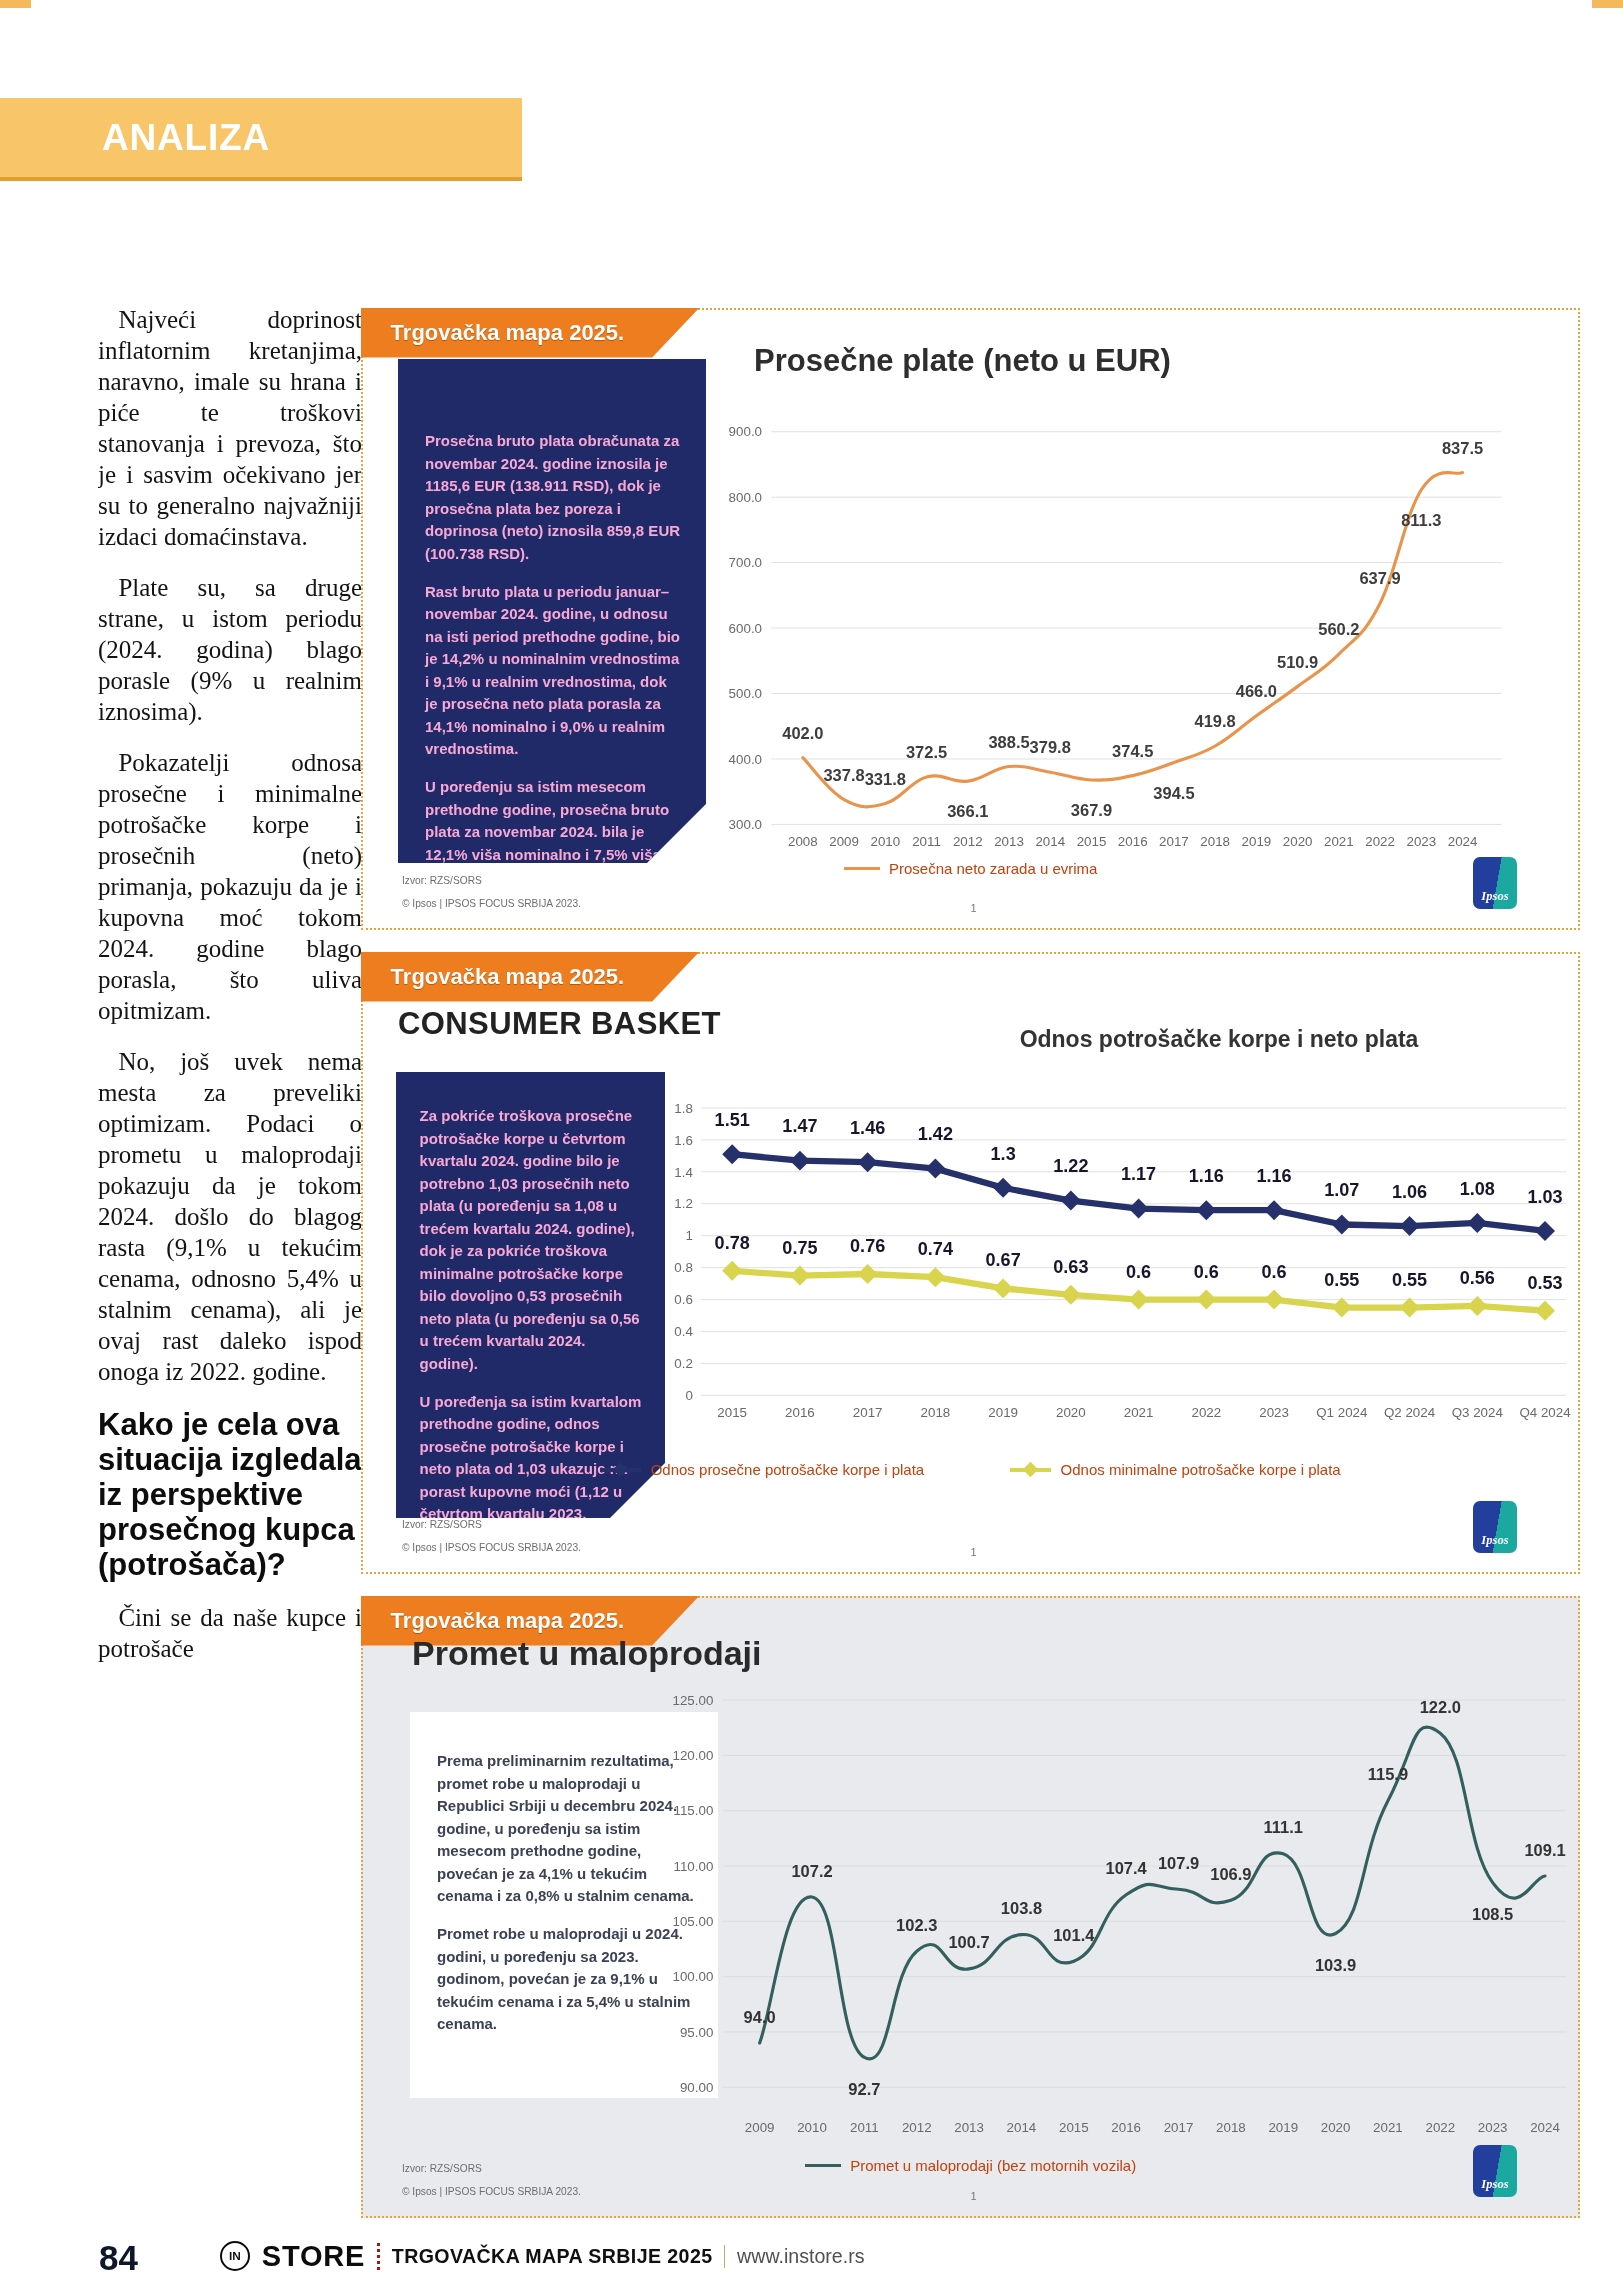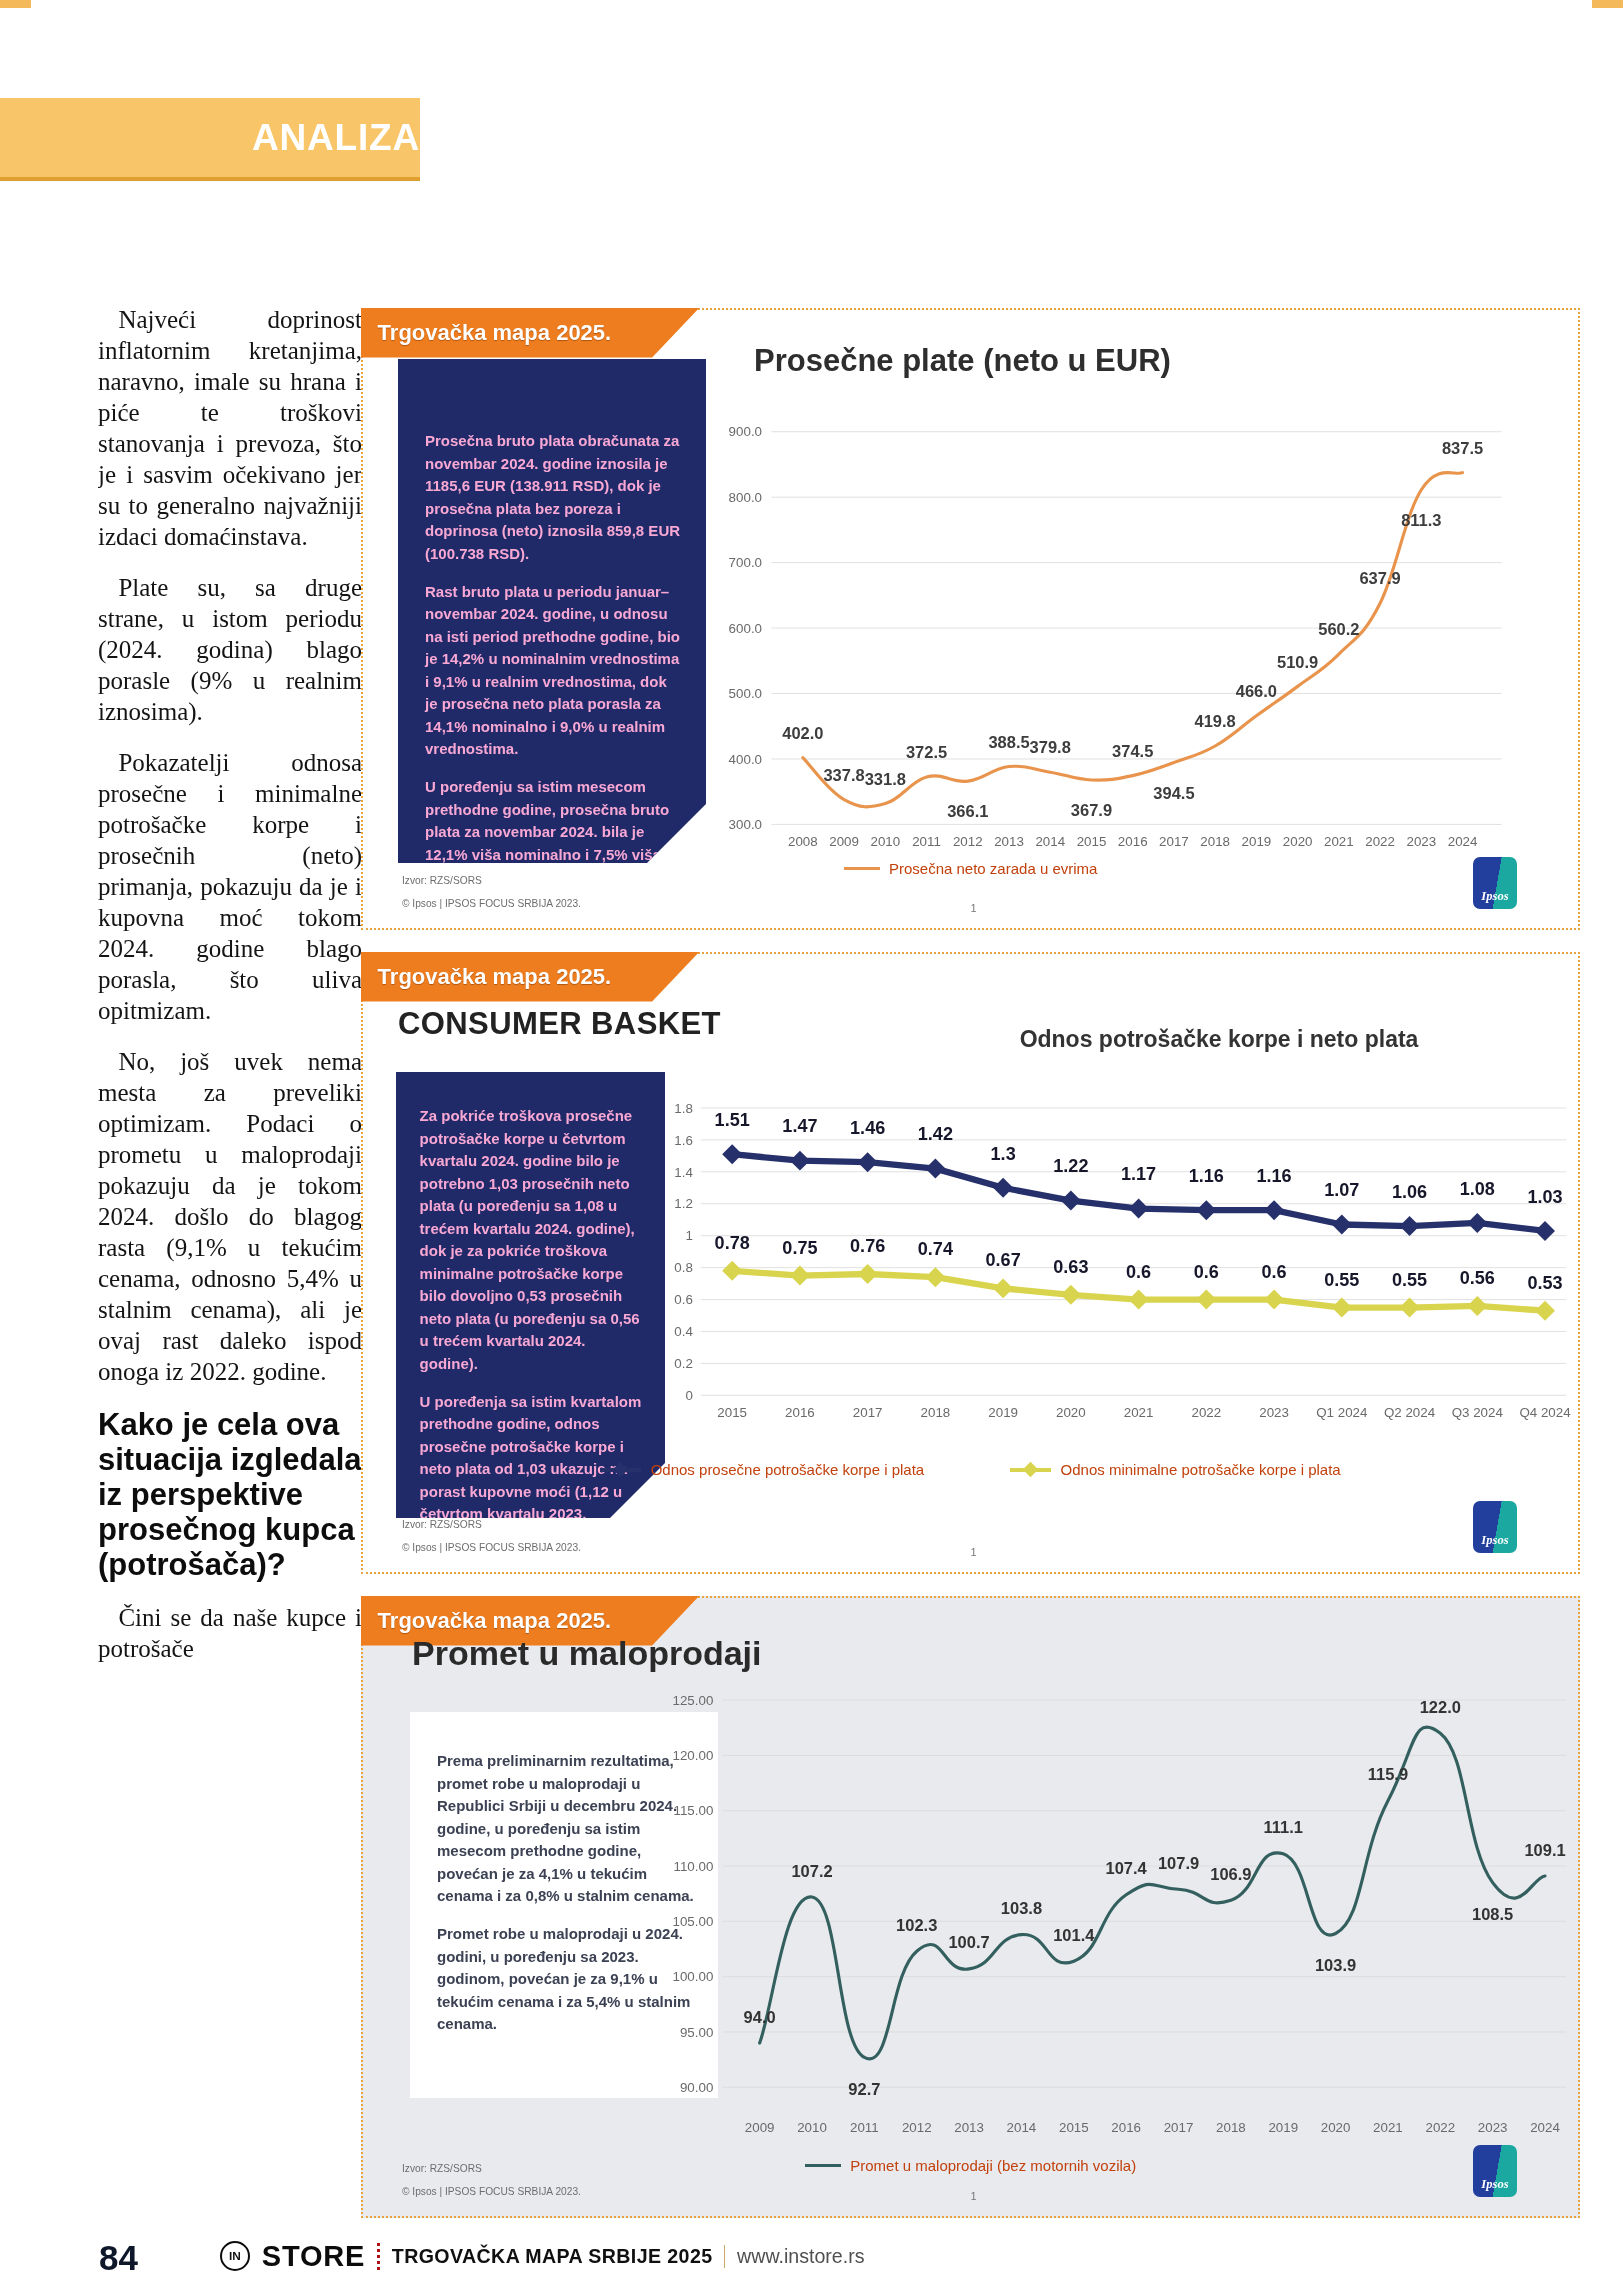--- a/index.html
+++ b/index.html
@@ -2,41 +2,41 @@
 <html lang="sr" style="font-size:12.6px"><head>
 <meta charset="utf-8">
 <style>
   html,body{margin:0;padding:0;background:#ffffff;}
   .page{position:relative;width:1623px;height:2295px;background:#fff;overflow:hidden;
         font-family:"Liberation Sans",sans-serif;color:#111;}
   .crop-mark{position:absolute;top:0;width:31px;height:7.9px;background:#f3b95b;}
   .crop-left{left:0;} .crop-right{right:0;}
 
   
-  .section-bar{position:absolute;left:0;top:98px;width:420px;height:83px;background:#f8c568;
+  .section-bar{position:absolute;left:0;top:98px;width:522px;height:83px;background:#f8c568;
                border-bottom:4.7px solid #dfa02f;display:flex;align-items:center;
-               padding-left:58px;box-sizing:border-box;justify-content:flex-end;}
+               padding-left:102px;box-sizing:border-box;}
   .section-bar .sec-label{font-size:37px;font-weight:bold;color:#fff;letter-spacing:0.8px;}
 
   
   .article{position:absolute;left:98px;top:284px;width:264px;height:1940px;overflow:hidden;
            font-family:"Liberation Serif",serif;font-size:25px;line-height:31px;color:#141414;
            text-align:justify;}
   .article p{margin:0 0 14px 0;}
   .article p.indent{text-indent:20.4px;margin-top:20px;}
   .article h3{font-family:"Liberation Sans",sans-serif;font-weight:800;font-size:31px;
               line-height:35px;margin:20.4px 0 17.3px 0;text-align:left;color:#0d0d0d;}
 
   
   .panel{position:absolute;left:361px;width:1219px;height:622px;border:2.4px dotted #e6a33e;
          background:#fff;box-sizing:border-box;}
   #panel1{top:308px;} #panel2{top:952px;} #panel3{top:1596px;background:#e9eaee;}
   .tab{position:absolute;left:-2.4px;top:-2.4px;width:339px;height:50px;background:#ee7d1f;
        clip-path:polygon(0 0,100% 0,86% 100%,0 100%);display:flex;align-items:center;
-       padding-left:17px;box-sizing:border-box;}
+       padding-left:30px;box-sizing:border-box;}
   .tab span{color:#fff;font-weight:bold;font-size:22px;text-shadow:0 0.8px 0.8px rgba(120,50,0,.5);}
 
   .p-title{position:absolute;font-weight:bold;color:#2e2e2e;margin:0;}
   #panel1 .p-title{left:391px;top:33px;font-size:31px;}
   #panel2 .basket-heading{position:absolute;left:35px;top:52px;font-size:31px;font-weight:800;
                           color:#222;margin:0;letter-spacing:0.4px;}
   #panel2 .p-title{left:597px;top:72px;font-size:23px;width:518px;text-align:center;color:#333;}
   #panel3 .p-title{left:49px;top:36px;font-size:34px;color:#2a2a2a;}
 
   .infobox{position:absolute;background:#202a69;color:#f9a8d4;font-size:15px;line-height:1.5;

